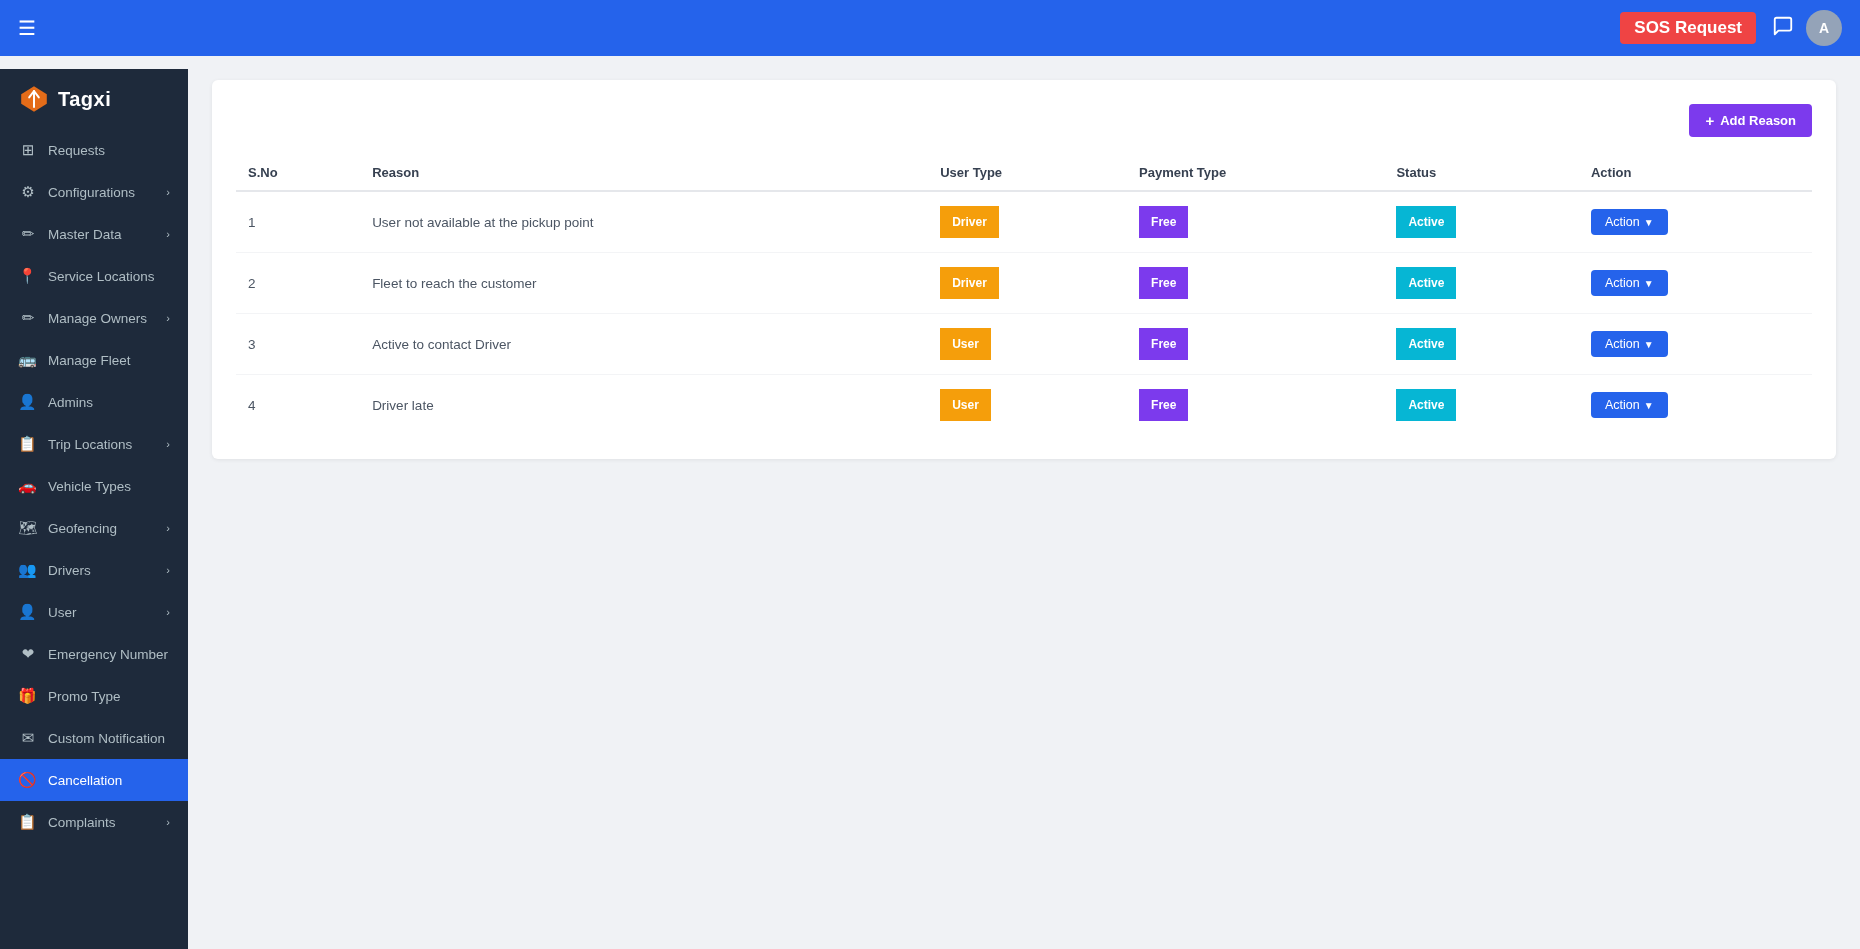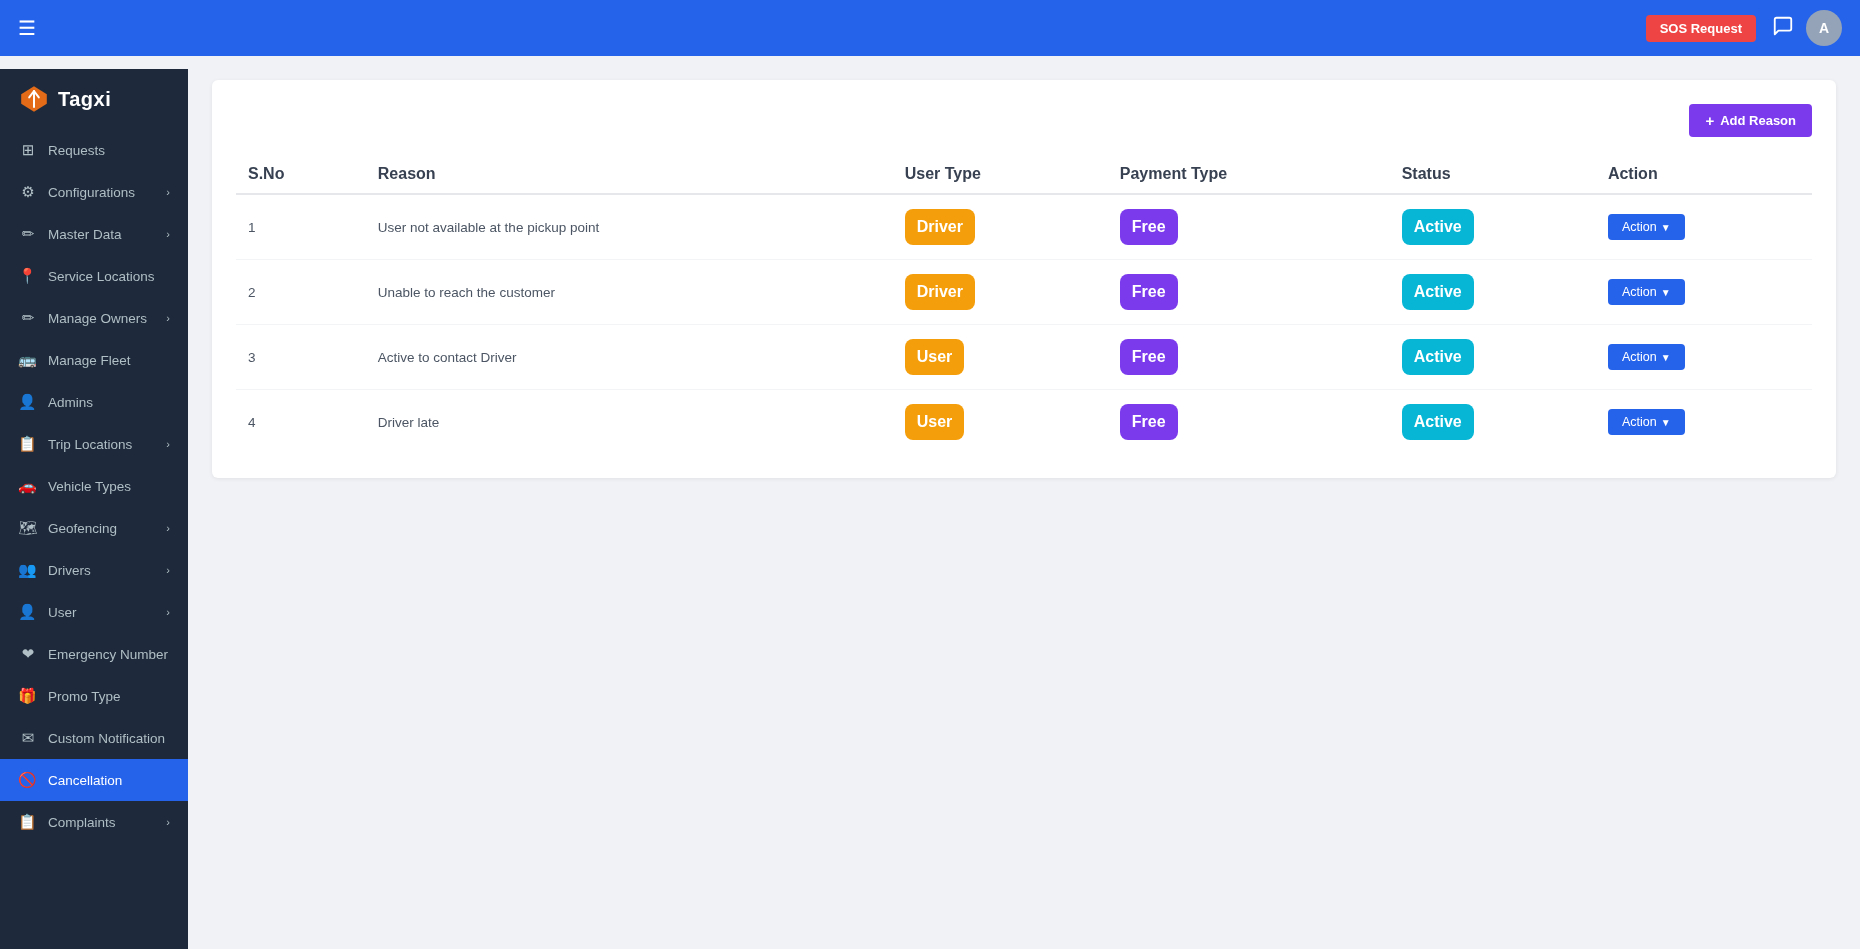--- a/index.html
+++ b/index.html
@@ -64,21 +64,21 @@
       background: none; border: none; cursor: pointer;
       color: #fff; font-size: 20px; margin-right: 16px;
     }
     .topbar-spacer { flex: 1; }
     .sos-btn {
       background: #ef4444;
       color: #fff;
       border: none;
       border-radius: 4px;
       padding: 6px 14px;
-      font-size: 13px;
+      font-size: 17px;
       font-weight: 600;
       cursor: pointer;
       margin-right: 16px;
     }
     .topbar-icon-btn {
       background: none; border: none; cursor: pointer;
       color: #fff; font-size: 18px; margin-right: 12px;
     }
     .topbar-avatar {
       width: 36px; height: 36px;
@@ -129,39 +129,39 @@
       font-size: 13.5px;
     }
     thead tr {
       border-bottom: 2px solid #e5e7eb;
     }
     thead th {
       text-align: left;
       padding: 10px 12px;
       color: #374151;
       font-weight: 600;
-      font-size: 16px;
+      font-size: 13px;
     }
     tbody tr {
       border-bottom: 1px solid #f3f4f6;
     }
     tbody tr:last-child { border-bottom: none; }
     tbody td {
       padding: 14px 12px;
       color: #4b5563;
       font-size: 13.5px;
       vertical-align: middle;
     }
 
     
     .badge {
       display: inline-block;
       padding: 9px 12px;
-      border-radius: 8px;
-      font-size: 16px;
+      border-radius: 0;
+      font-size: 12px;
       font-weight: 600;
       color: #fff;
     }
     .badge-driver { background: #f59e0b; }
     .badge-user { background: #f59e0b; }
     .badge-free { background: #7c3aed; }
     .badge-active { background: #06b6d4; }
 
     
     .action-btn {
@@ -332,21 +332,21 @@
     </td>
     <td>
       <button class="action-btn">
         <span>Action</span>
         <span class="dropdown-arrow">▼</span>
       </button>
     </td>
   </tr>
           <tr>
     <td>2</td>
-    <td>Unable to reach the customer</td>
+    <td>Fleet to reach the customer</td>
     <td>
       <span class="badge badge-driver">Driver</span>
     </td>
     <td>
       <span class="badge badge-free">Free</span>
     </td>
     <td>
       <span class="badge badge-active">Active</span>
     </td>
     <td>

